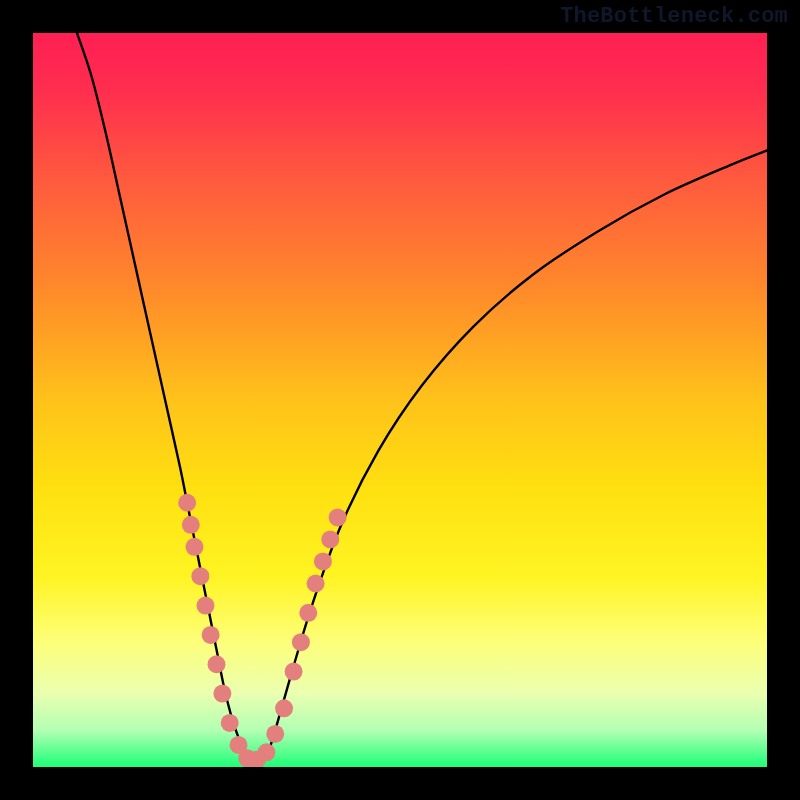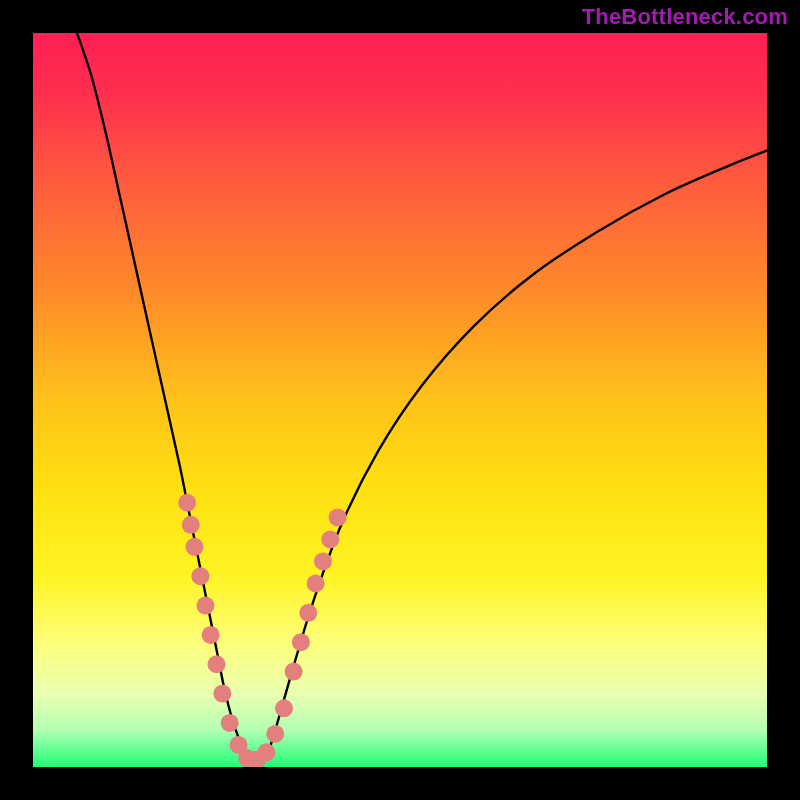--- a/index.html
+++ b/index.html
@@ -7,24 +7,24 @@
     padding: 0;
     width: 800px;
     height: 800px;
     overflow: hidden;
     background: #fff;
   }
   .watermark {
     position: absolute;
     top: 4px;
     right: 12px;
-    font-family: Liberation Sans, sans-serif;
+    font-family: Liberation Mono, monospace;
     font-size: 22px;
     font-weight: bold;
-    color: #a21caf;
+    color: #0f172a;
     letter-spacing: 0.2px;
     z-index: 10;
   }
   svg {
     display: block;
   }
 </style>
 </head>
 <body>
 

